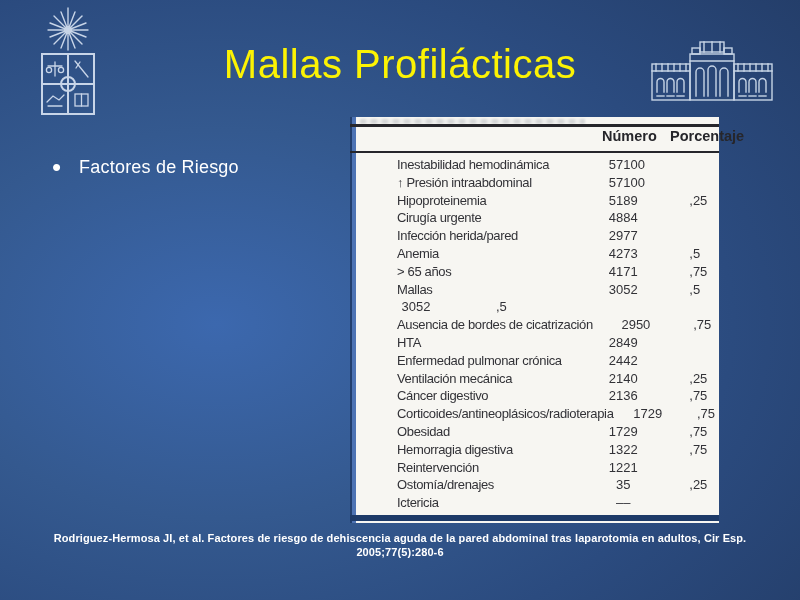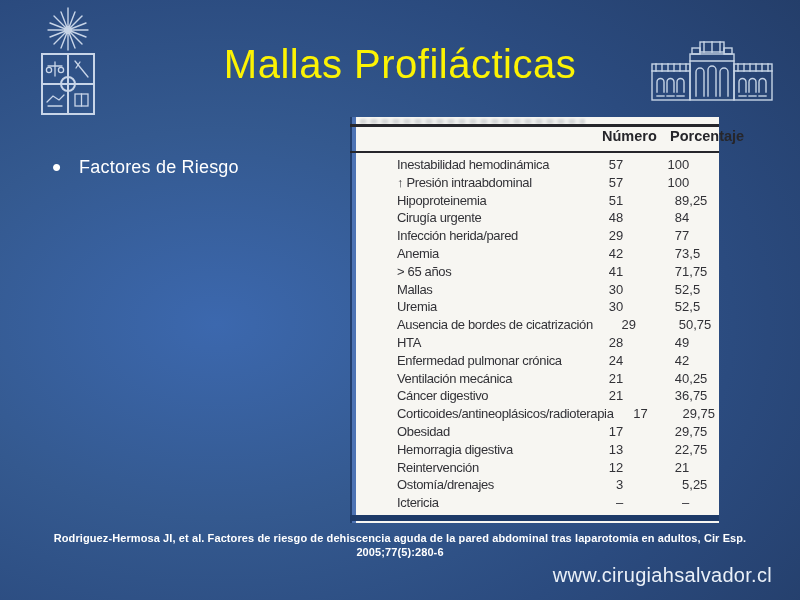--- a/index.html
+++ b/index.html
@@ -33,21 +33,21 @@
   .rule{position:absolute;left:0;right:0;background:#26262b;}
   .rule-top{top:7px;height:3px;}
   .rule-mid{top:34px;height:2px;}
   .thead{position:absolute;top:11px;left:0;right:0;height:22px;font-size:14.5px;font-weight:700;color:#26262b;}
   .h-num{position:absolute;left:252px;}
   .h-pct{position:absolute;left:320px;}
   .rows{position:absolute;top:39px;left:6px;right:0;}
   .trow{display:flex;height:17.8px;line-height:17.8px;font-size:13px;letter-spacing:-0.35px;white-space:nowrap;}
   .c-factor{width:214px;overflow:visible;margin-left:41px;}
   .c-num{width:60px;text-align:right;letter-spacing:0;}
-  .c-pint{width:80px;text-align:right;letter-spacing:0;}
+  .c-pint{width:80px;letter-spacing:0;}
   .c-pdec{width:36px;text-align:left;letter-spacing:0;}
   .bottombar{position:absolute;left:0;right:0;bottom:2px;height:6px;background:#1d3a68;}
   
   .citation{
     position:absolute;left:30px;right:30px;top:531px;text-align:center;
     color:#ffffff;font-size:11px;font-weight:700;line-height:14px;letter-spacing:0.1px;
   }
   
   .website{
     position:absolute;right:28px;top:564px;color:#eaf0f8;font-size:20px;letter-spacing:0.3px;
@@ -211,21 +211,20 @@
           <span class="c-pint">71</span>
           <span class="c-pdec">,75</span>
         </div>
         <div class="trow">
           <span class="c-factor">Mallas</span>
           <span class="c-num">30</span>
           <span class="c-pint">52</span>
           <span class="c-pdec">,5</span>
         </div>
         <div class="trow">
-          <span class="c-factor">Uremia</span>
           <span class="c-num">30</span>
           <span class="c-pint">52</span>
           <span class="c-pdec">,5</span>
         </div>
         <div class="trow">
           <span class="c-factor">Ausencia de bordes de cicatrización</span>
           <span class="c-num">29</span>
           <span class="c-pint">50</span>
           <span class="c-pdec">,75</span>
         </div>
@@ -291,15 +290,14 @@
         </div>
       </div>
     <div class="bottombar"></div>
   </div>
 
   <div class="citation">
     <div>Rodriguez-Hermosa JI, et al. Factores de riesgo de dehiscencia aguda de la pared abdominal tras laparotomia en adultos, Cir Esp.</div>
     <div>2005;77(5):280-6</div>
   </div>
 
-  <div class="website">www.cirugiahsalvador.cl</div>
 
 </div>
 
 </body></html>

